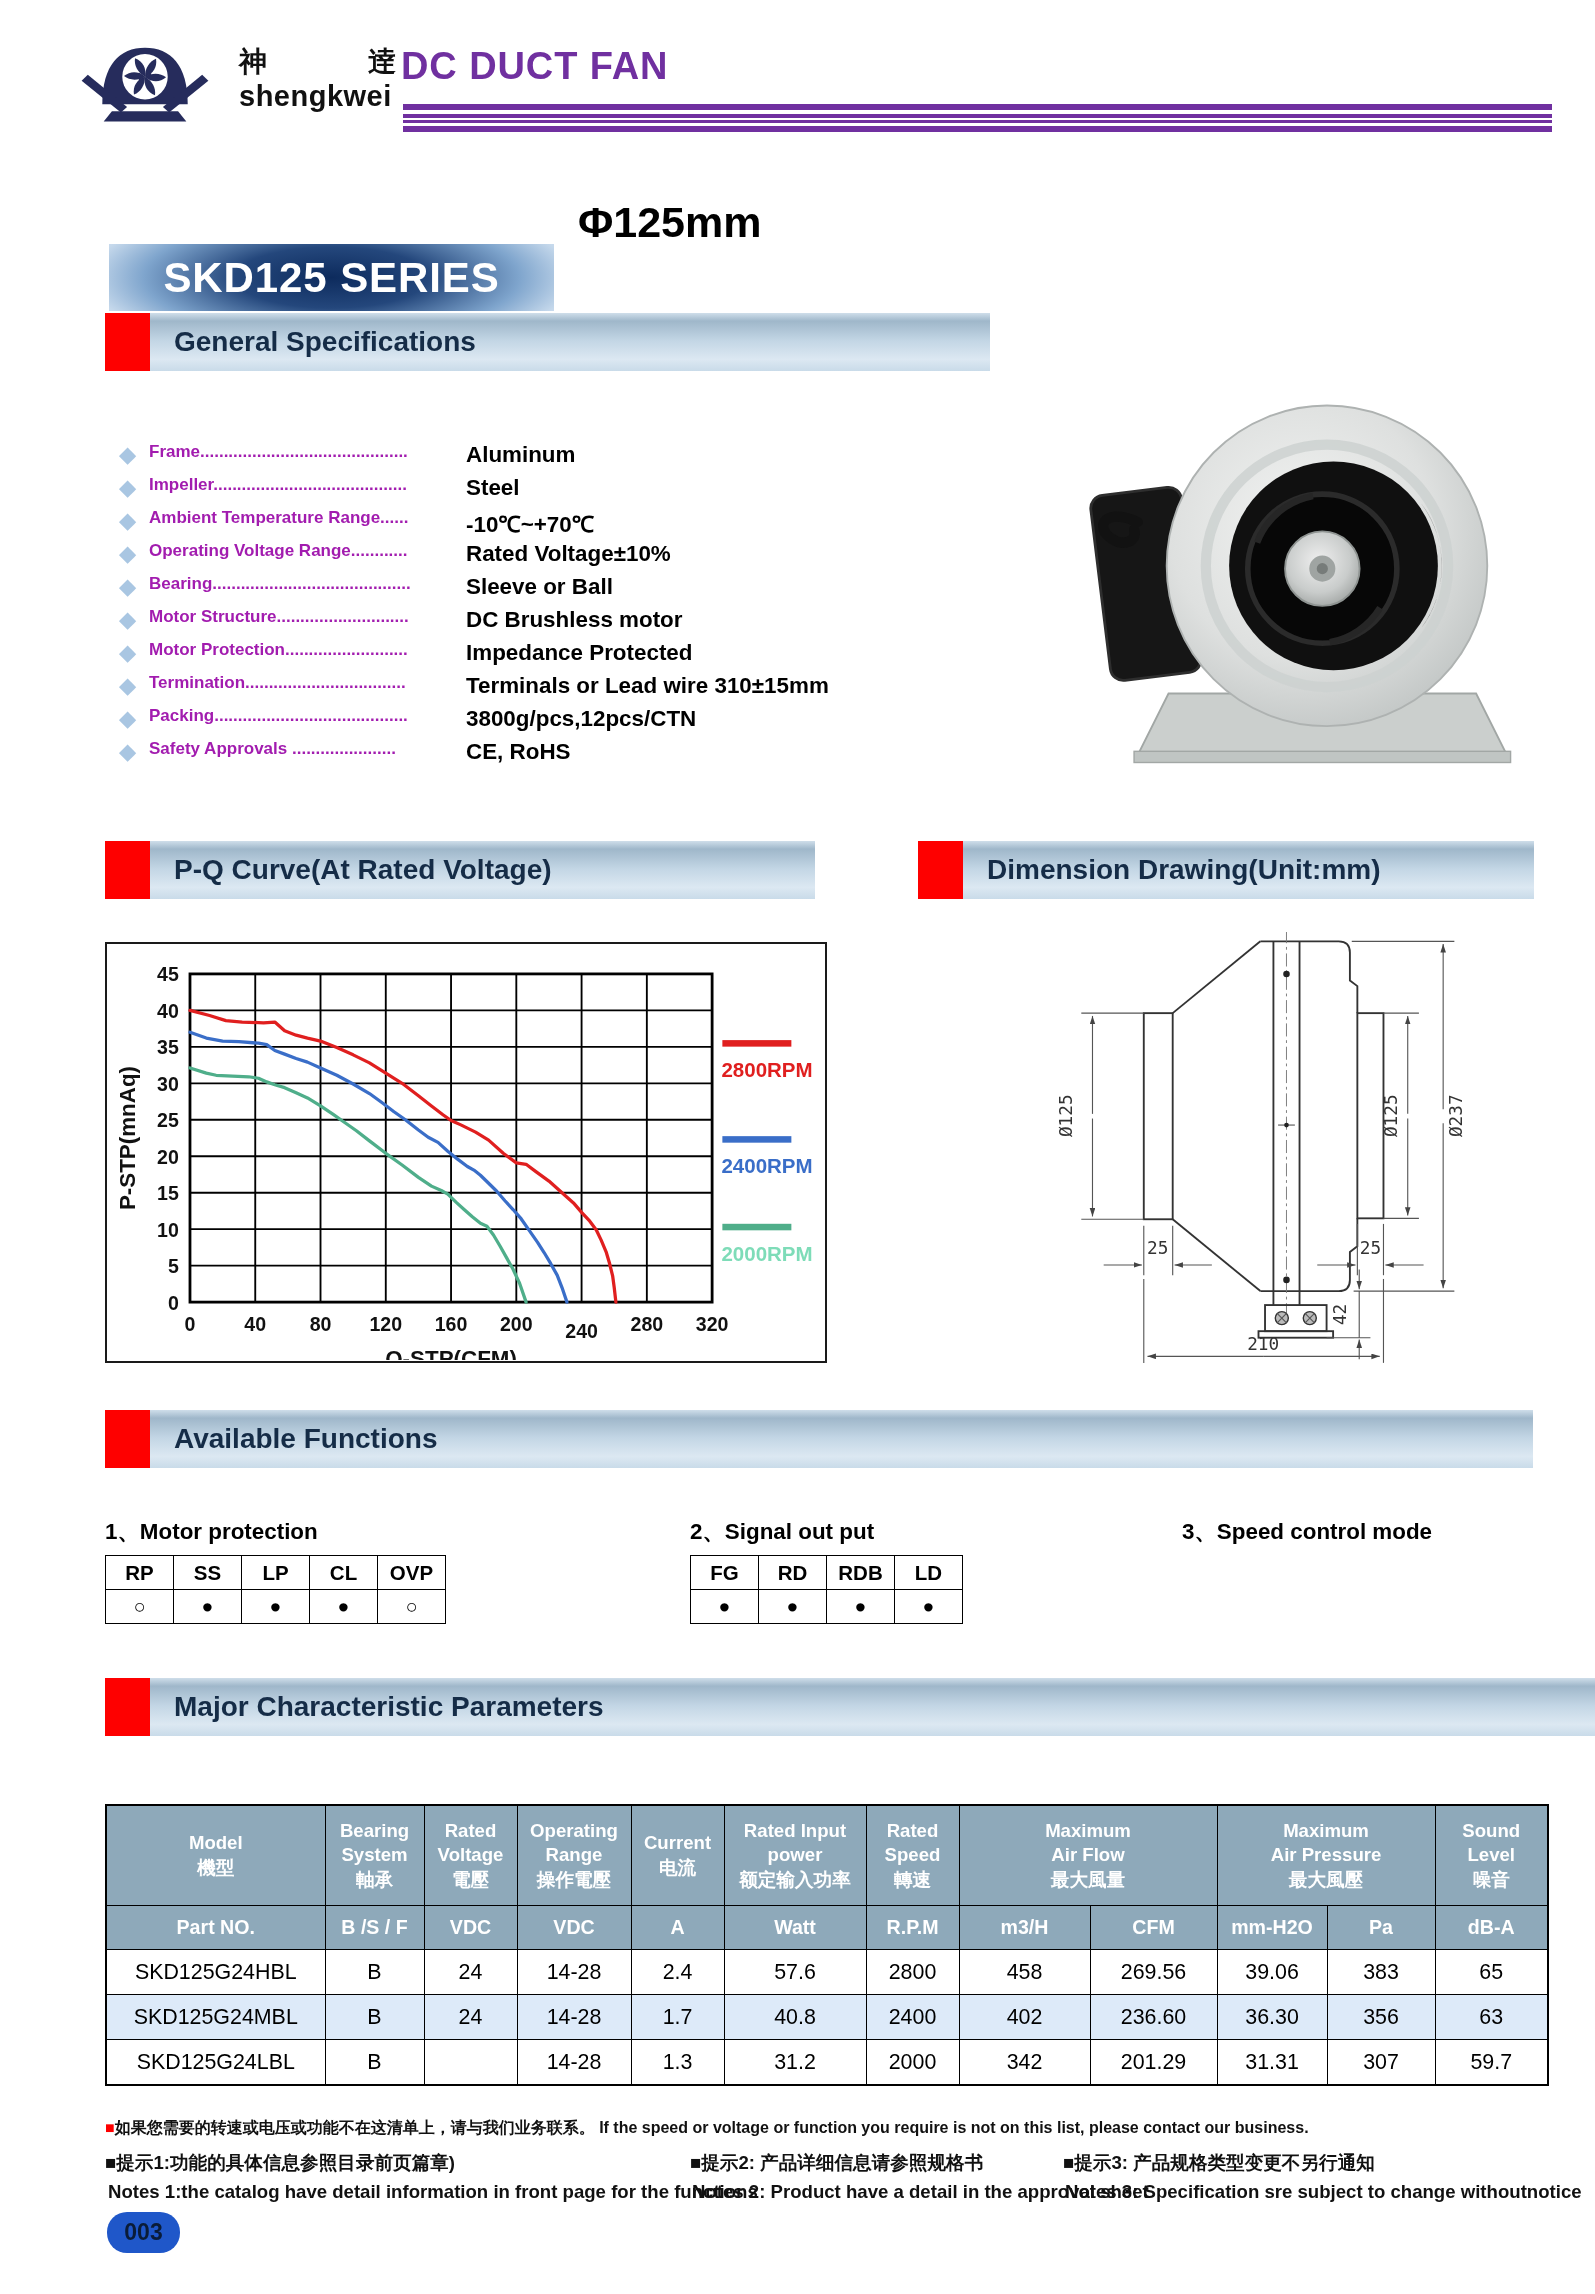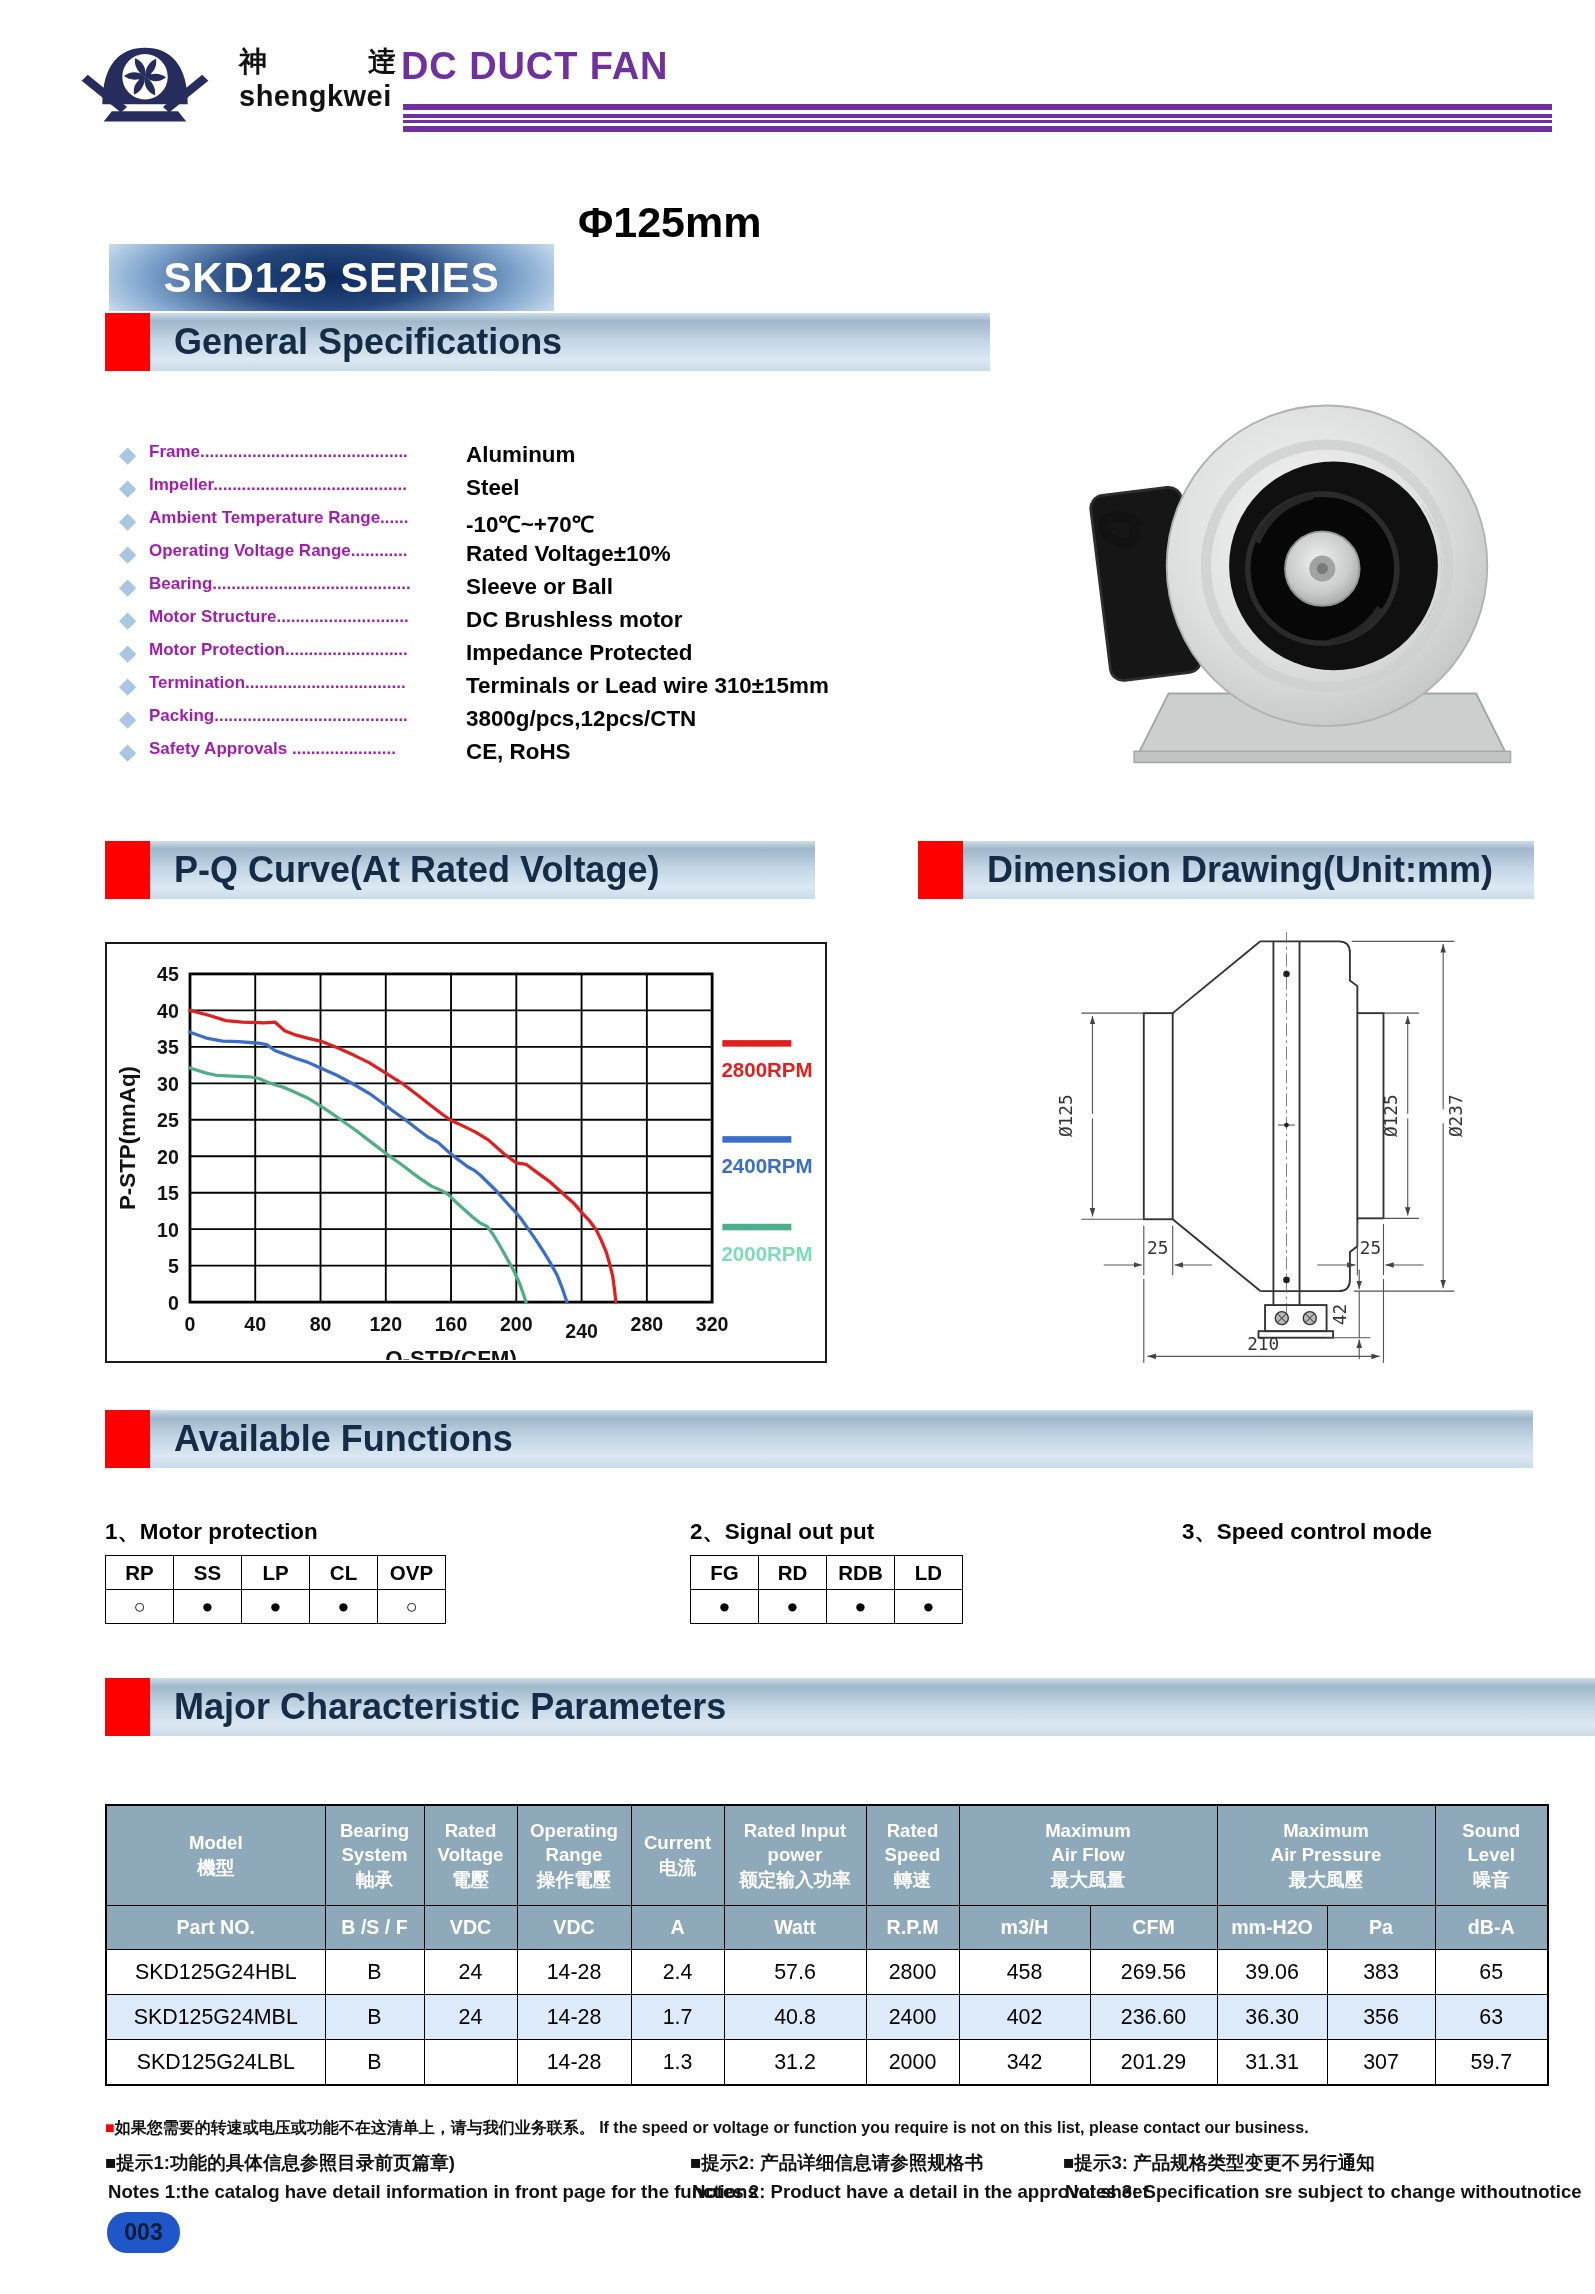--- a/index.html
+++ b/index.html
@@ -16,21 +16,21 @@
   
   .series-badge{left:109px;top:196px;width:445px;height:67px;text-align:center;line-height:67px;
     font-size:42px;font-weight:bold;color:#fff;letter-spacing:0.9px;
     background:radial-gradient(ellipse 62% 130% at 50% 50%, #0D2B5D 0%, #24477C 35%, #7FA5CD 68%, #C6D9EC 88%, #D9E6F3 100%);margin-top:48px;}
   .phi-title{left:578px;top:198px;font-size:43px;font-weight:bold;color:#000;}
 
   
   .sec-square{width:45px;height:58px;background:#FE0000;}
   .sec-band{height:58px;line-height:58px;padding-left:24px;box-sizing:border-box;
     background:linear-gradient(180deg,#CFDEEA 0%,#9FB7CA 14%,#C3D6E5 48%,#DCE8F2 80%,#C9DBE9 100%);
-    font-size:36px;font-weight:bold;color:#152C47;}
+    font-size:28px;font-weight:bold;color:#152C47;}
 
   
   .spec-list{left:119px;top:440px;width:932px;}
   .spec-row{position:relative;height:33px;}
   .diamond{position:absolute;left:0;top:0.9px;font-size:22.4px;color:#A9C6E2;}
   .spec-label{position:absolute;left:30px;top:1.9px;font-size:17px;font-weight:bold;color:#a21caf;white-space:nowrap;}
   .spec-value{position:absolute;left:347px;top:1.9px;font-size:22.4px;font-weight:bold;color:#000;white-space:nowrap;}
 
   
   .chart-box{left:105px;top:942px;width:722px;height:421px;border:2.8px solid #1a1a1a;box-sizing:border-box;background:#fff;}

